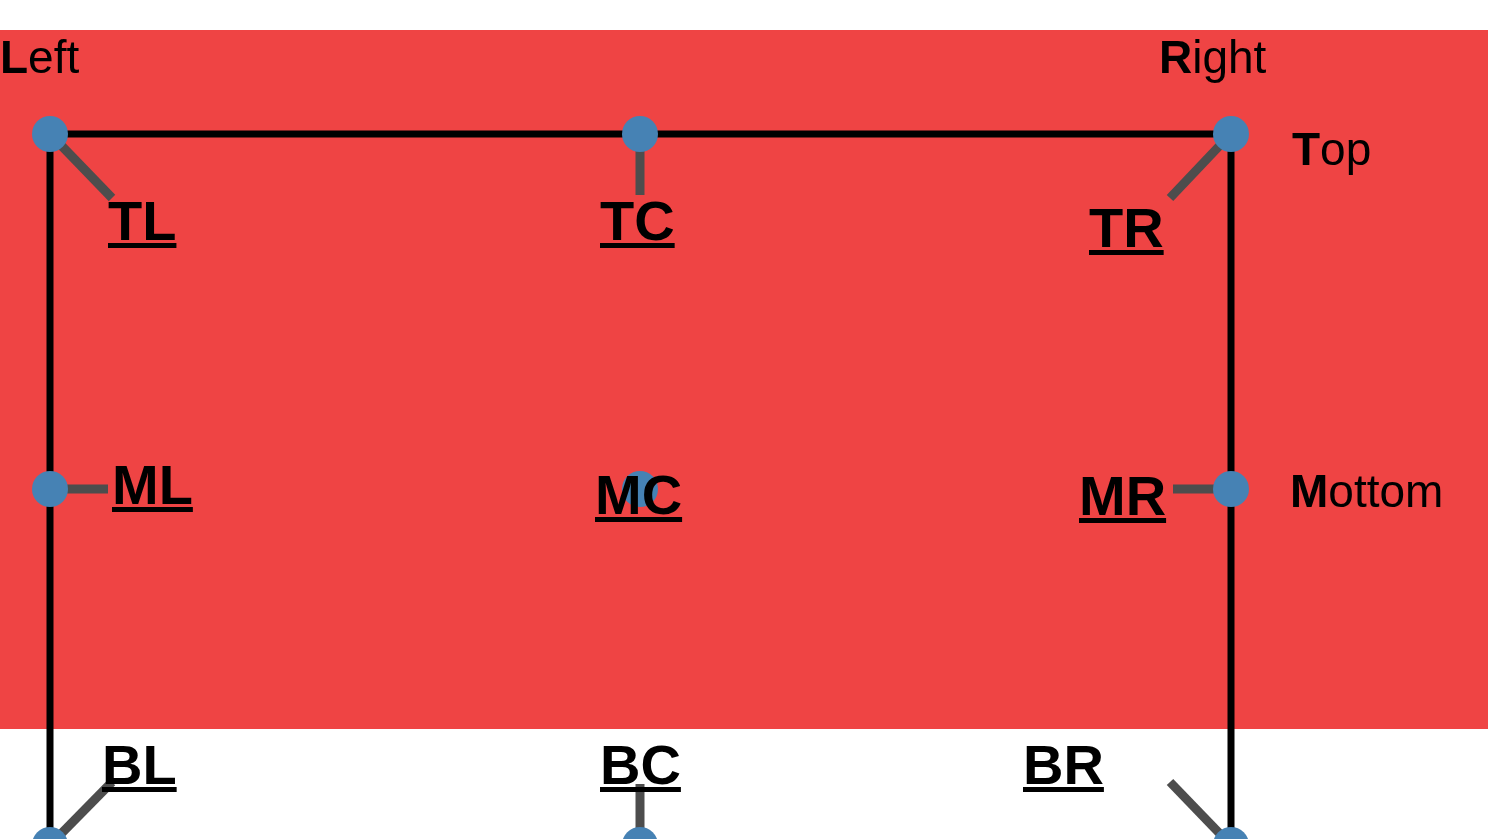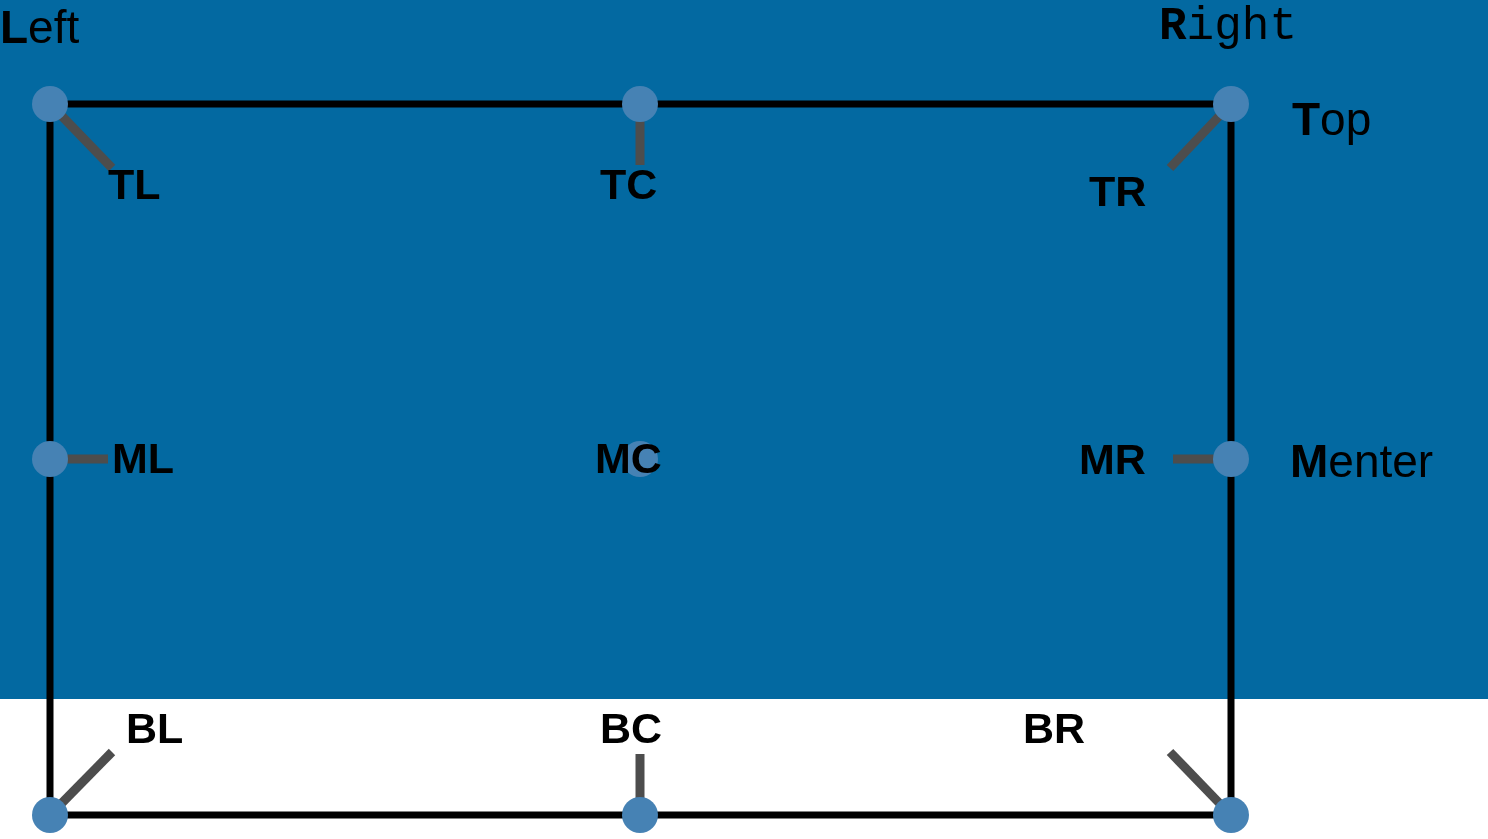--- a/index.html
+++ b/index.html
@@ -10,21 +10,22 @@
   body {
     width: 1488px;
     height: 839px;
     font-family: "Liberation Sans", sans-serif;
     overflow: hidden;
   }
   #stage {
     position: relative;
     width: 1488px;
     height: 699px;
-    background: #0369a1;
+    background: #ef4444;
+    margin-top: 30px;
   }
   #diagram-svg {
     position: absolute;
     left: 0;
     top: 0;
     width: 1488px;
     height: 839px;
     display: block;
   }
   .txt {
@@ -36,23 +37,24 @@
   
   .axis-label {
     font-size: 46px;
     font-weight: 400;
   }
   .axis-label .initial {
     font-weight: 700;
   }
   
   .node-label {
-    font-size: 43px;
+    font-size: 56px;
     font-weight: 700;
     letter-spacing: 0px;
+    text-decoration: underline;
   }
 </style>
 </head>
 <body>
 
 <div id="stage">
 
   <svg id="diagram-svg" viewBox="0 0 1488 839" xmlns="http://www.w3.org/2000/svg">
 
     <g>
@@ -86,44 +88,44 @@
       <circle cx="640" cy="815" r="18" fill="#4682b4"></circle>
       <circle cx="1231" cy="815" r="18" fill="#4682b4"></circle>
     </g>
   </svg>
 
   <div class="txt axis-label" style="left:0px; top:4px;">
     <span class="initial">L</span><span>eft</span>
   </div>
 
 
-  <div class="txt axis-label" style="left:1159px; top:4px;font-family:Liberation Mono, monospace;">
+  <div class="txt axis-label" style="left:1159px; top:4px;">
     <span class="initial">R</span><span>ight</span>
   </div>
 
   <div class="txt axis-label" style="left:1292px; top:96px;">
     <span class="initial">T</span><span>op</span>
   </div>
 
   <div class="txt axis-label" style="left:1290px; top:438px;">
-    <span class="initial">M</span><span>enter</span>
+    <span class="initial">M</span><span>ottom</span>
   </div>
 
 
   <div class="txt node-label" style="left:108px; top:163px;">TL</div>
 
   <div class="txt node-label" style="left:600px; top:163px;">TC</div>
 
   <div class="txt node-label" style="left:1089px; top:170px;">TR</div>
 
-  <div class="txt node-label" style="left:112px; top:437px;">ML</div>
+  <div class="txt node-label" style="left:112px; top:427px;">ML</div>
 
   <div class="txt node-label" style="left:595px; top:437px;">MC</div>
 
   <div class="txt node-label" style="left:1079px; top:438px;">MR</div>
 
-  <div class="txt node-label" style="left:126px; top:707px;">BL</div>
+  <div class="txt node-label" style="left:102px; top:707px;">BL</div>
 
   <div class="txt node-label" style="left:600px; top:707px;text-align:right;">BC</div>
 
   <div class="txt node-label" style="left:1023px; top:707px;">BR</div>
 
 </div>
 
 </body></html>

